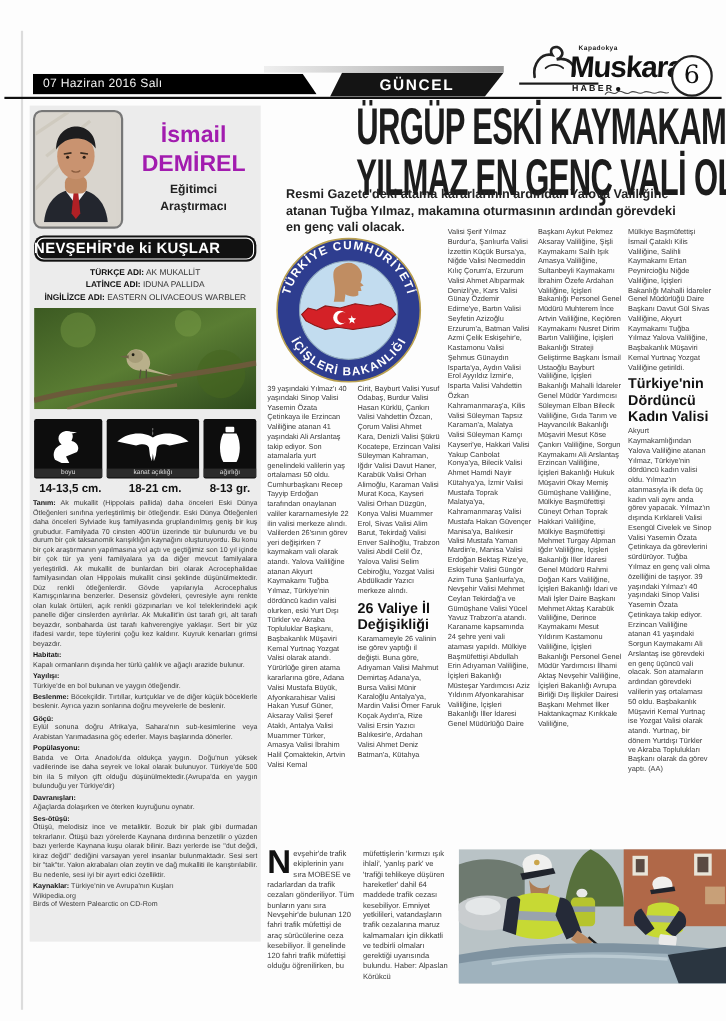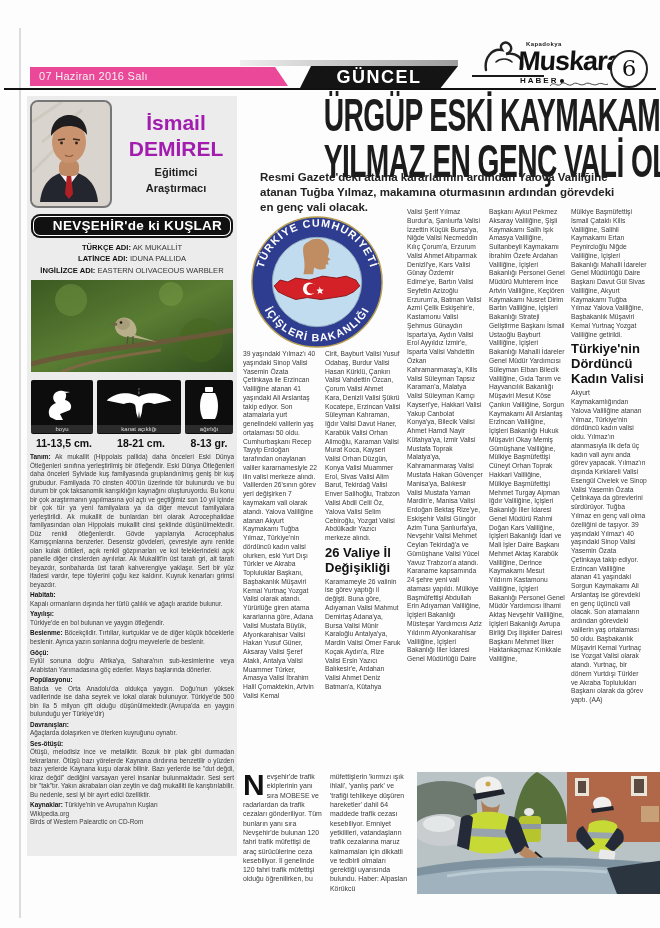--- a/index.html
+++ b/index.html
@@ -5,28 +5,28 @@
   html,body{margin:0;padding:0;background:#fff;}
   .page{position:relative;width:660px;height:928px;background:#fdfdfd;overflow:hidden;
         font-family:"Liberation Sans",sans-serif;color:#222;}
   .scan-edge{position:absolute;left:19px;top:28px;width:2px;height:890px;background:#dcdcdc;}
 
   
   .site-bar{position:absolute;left:30px;top:50px;width:232px;height:15px;
     background:linear-gradient(#bdbdbd,#efefef);
     clip-path:polygon(0 0,100% 0,94% 100%,0 100%);
     font-size:9.5px;color:#222;line-height:15px;padding-left:9px;box-sizing:border-box;}
-  .date-bar{position:absolute;left:30px;top:67px;width:258px;height:19px;background:#ec4899;
+  .date-bar{position:absolute;left:30px;top:67px;width:258px;height:19px;background:#000000;
     clip-path:polygon(0 0,95% 0,100% 100%,0 100%);
     color:#f2f2f2;font-size:11px;line-height:19px;padding-left:9px;box-sizing:border-box;letter-spacing:.3px;}
   .section-grad{position:absolute;left:240px;top:60px;width:218px;height:6px;
     background:linear-gradient(90deg,#efefef,#9c9c9c);}
   .section-bar{position:absolute;left:300px;top:66px;width:158px;height:22px;background:#141414;
     clip-path:polygon(7% 0,100% 0,89% 100%,0 100%);text-align:center;}
-  .section-bar span{color:#fff;font-weight:bold;font-size:18px;line-height:22px;letter-spacing:1.5px;}
+  .section-bar span{color:#fff;font-weight:bold;font-size:14px;line-height:22px;letter-spacing:1.5px;}
   .mid-line{position:absolute;left:472px;top:75px;width:72px;height:2px;background:#1a1a1a;}
   .brand{position:absolute;left:488px;top:40px;width:120px;height:50px;}
   .brand .kapadokya{position:absolute;left:38px;top:1px;font-size:6px;font-weight:bold;color:#222;letter-spacing:.4px;}
   .brand .muskara{position:absolute;left:30px;top:6px;font-size:27px;font-weight:bold;
     transform:skewX(-4deg);letter-spacing:-1px;color:#111;}
   .brand .haber-line{position:absolute;left:32px;top:36px;font-size:8px;font-weight:bold;letter-spacing:2px;color:#111;}
   .brand .dot{display:inline-block;width:4px;height:4px;border-radius:50%;background:#111;margin-left:2px;}
   .brand svg.swan{position:absolute;left:-6px;top:0px;}
   .brand svg.script{position:absolute;left:60px;top:38px;}
   .pagenum{position:absolute;left:610px;top:50px;width:34px;height:34px;border:2px solid #222;
@@ -34,22 +34,22 @@
   .top-rule{position:absolute;left:4px;top:88px;width:652px;height:2px;background:#111;}
 
   
   .sidebar{position:absolute;left:27px;top:96px;width:210px;height:760px;background:#ececec;
     box-sizing:border-box;padding:4px 3px;}
   .author-row{display:flex;gap:6px;margin-bottom:6px;}
   .author-photo{width:78px;height:104px;border:2px solid #777;border-radius:8px;overflow:hidden;flex:none;background:#d8d4cd;}
   .author-meta{flex:1;text-align:center;padding-top:10px;}
   .author-meta .n1,.author-meta .n2{font-size:21px;font-weight:bold;color:#a21caf;line-height:1.25;}
   .author-meta .r1,.author-meta .r2{font-size:11px;font-weight:bold;color:#222;line-height:1.3;margin-top:2px;}
-  .bird-banner{background:#111;border-radius:9px;height:24px;margin:4px 1px;text-align:center;
-    box-shadow:inset 0 0 0 2px #111, inset 0 0 0 3px #fff;padding-left:11px;}
+  .bird-banner{background:#111;border-radius:9px;height:24px;margin:4px 1px;
+    box-shadow:inset 0 0 0 2px #111, inset 0 0 0 3px #fff;}
   .bird-banner span{color:#fff;font-weight:bold;font-size:13.5px;line-height:24px;letter-spacing:.3px;}
   .bird-names{text-align:center;font-size:7.6px;color:#333;line-height:1.5;margin:3px 0 4px;}
   .bird-names b{color:#111;}
   .bird-photo{width:202px;height:92px;margin:0 1px;}
   .stats-row{display:flex;gap:4px;margin:4px 1px 0;}
   .stat-box{background:#0d0d0d;height:54px;position:relative;border-radius:2px;}
   .stat-box .lbl{position:absolute;bottom:1px;left:0;right:0;text-align:center;color:#ddd;font-size:6px;
     background:rgba(70,70,70,.55);padding:1px 0;}
   .stat-box svg{display:block;margin:4px auto 0;}
   .sb1{width:62px;} .sb2{width:84px;} .sb3{width:48px;}
@@ -190,21 +190,21 @@
       </div>
       <div class="stat-box sb3">
         <svg width="30" height="40" viewBox="0 0 30 40">
           <rect x="11" y="3" width="8" height="5" rx="1" fill="#fff"></rect>
           <path d="M9,9 L21,9 C25,16 25,28 21,35 L9,35 C5,28 5,16 9,9 Z" fill="#fff"></path>
         </svg>
         <div class="lbl">ağırlığı</div>
       </div>
     </div>
     <div class="stat-vals">
-      <div class="sv1">11-13,5 cm.</div>
+      <div class="sv1">14-13,5 cm.</div>
       <div class="sv2">18-21 cm.</div>
       <div class="sv3">8-13 gr.</div>
     </div>
 
     <div class="bird-body">
       <p><b>Tanım:</b> <span>Ak mukallit (Hippolais pallida) daha önceleri Eski Dünya Ötleğenleri sınıfına yerleştirilmiş bir ötleğendir. Eski Dünya Ötleğenleri daha önceleri Sylviade kuş familyasında gruplandırılmış geniş bir kuş grubudur. Familyada 70 cinsten 400'ün üzerinde tür bulunurdu ve bu durum bir çok taksanomik karışıklığın kaynağını oluşturuyordu. Bu konu bir çok araştırmanın yapılmasına yol açtı ve geçtiğimiz son 10 yıl içinde bir çok tür ya yeni familyalara ya da diğer mevcut familyalara yerleştirildi. Ak mukallit de bunlardan biri olarak Acrocephalidae familyasından olan Hippolais mukallit cinsi şeklinde düşünülmektedir. Düz renkli ötleğenlerdir. Gövde yapılarıyla Acrocephalus Kamışçınlarına benzerler. Desensiz gövdeleri, çevresiyle aynı renkte olan kulak örtüleri, açık renkli gözpınarları ve kol teleklerindeki açık panelle diğer cinslerden ayrılırlar. Ak Mukallit'in üst tarafı gri, alt tarafı beyazdır, sonbaharda üst tarafı kahverengiye yaklaşır. Sert bir yüz ifadesi vardır, tepe tüylerini çoğu kez kaldırır. Kuyruk kenarları grimsi beyazdır.</span></p>
       <p class="blk"><b>Habitatı:</b><span>Kapalı ormanların dışında her türlü çalılık ve ağaçlı arazide bulunur.</span></p>
       <p class="blk"><b>Yayılışı:</b><span>Türkiye'de en bol bulunan ve yaygın ötleğendir.</span></p>
       <p><b>Beslenme:</b> <span>Böcekçildir. Tırtıllar, kurtçuklar ve de diğer küçük böceklerle beslenir. Ayrıca yazın sonlarına doğru meyvelerle de beslenir.</span></p>
       <p class="blk"><b>Göçü:</b><span>Eylül sonuna doğru Afrika'ya, Sahara'nın sub-kesimlerine veya Arabistan Yarımadasına göç ederler. Mayıs başlarında dönerler.</span></p>

